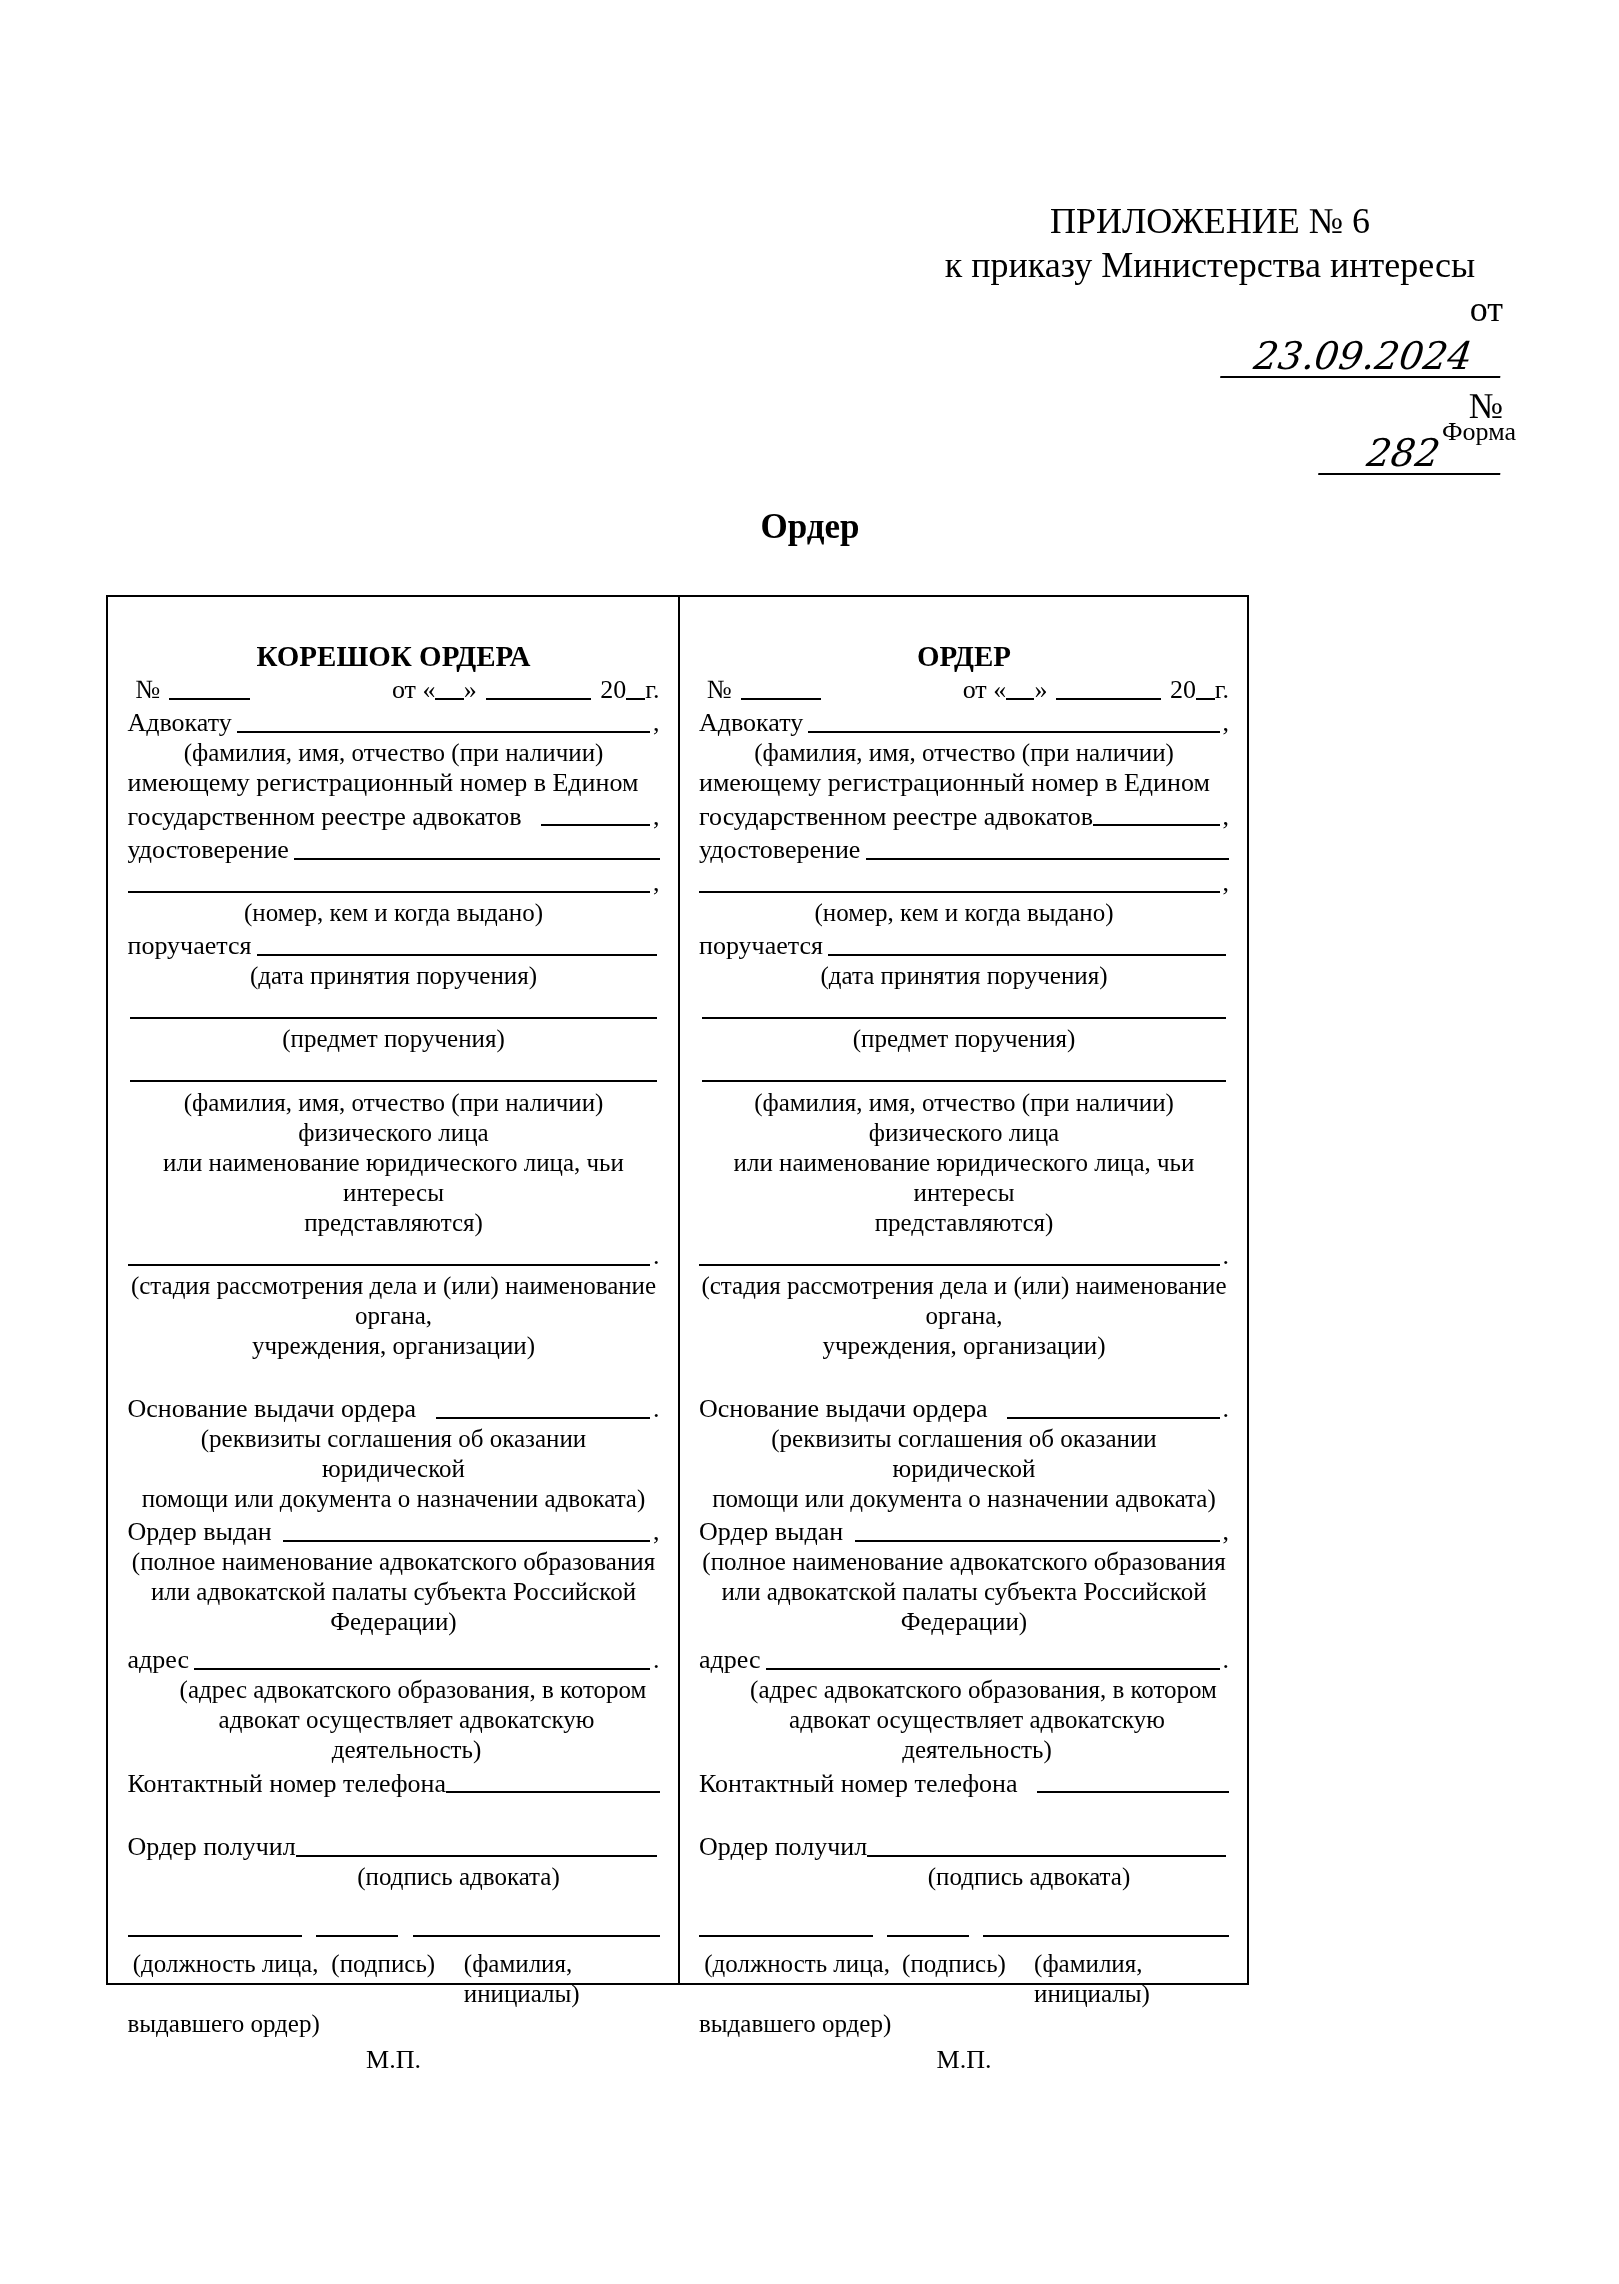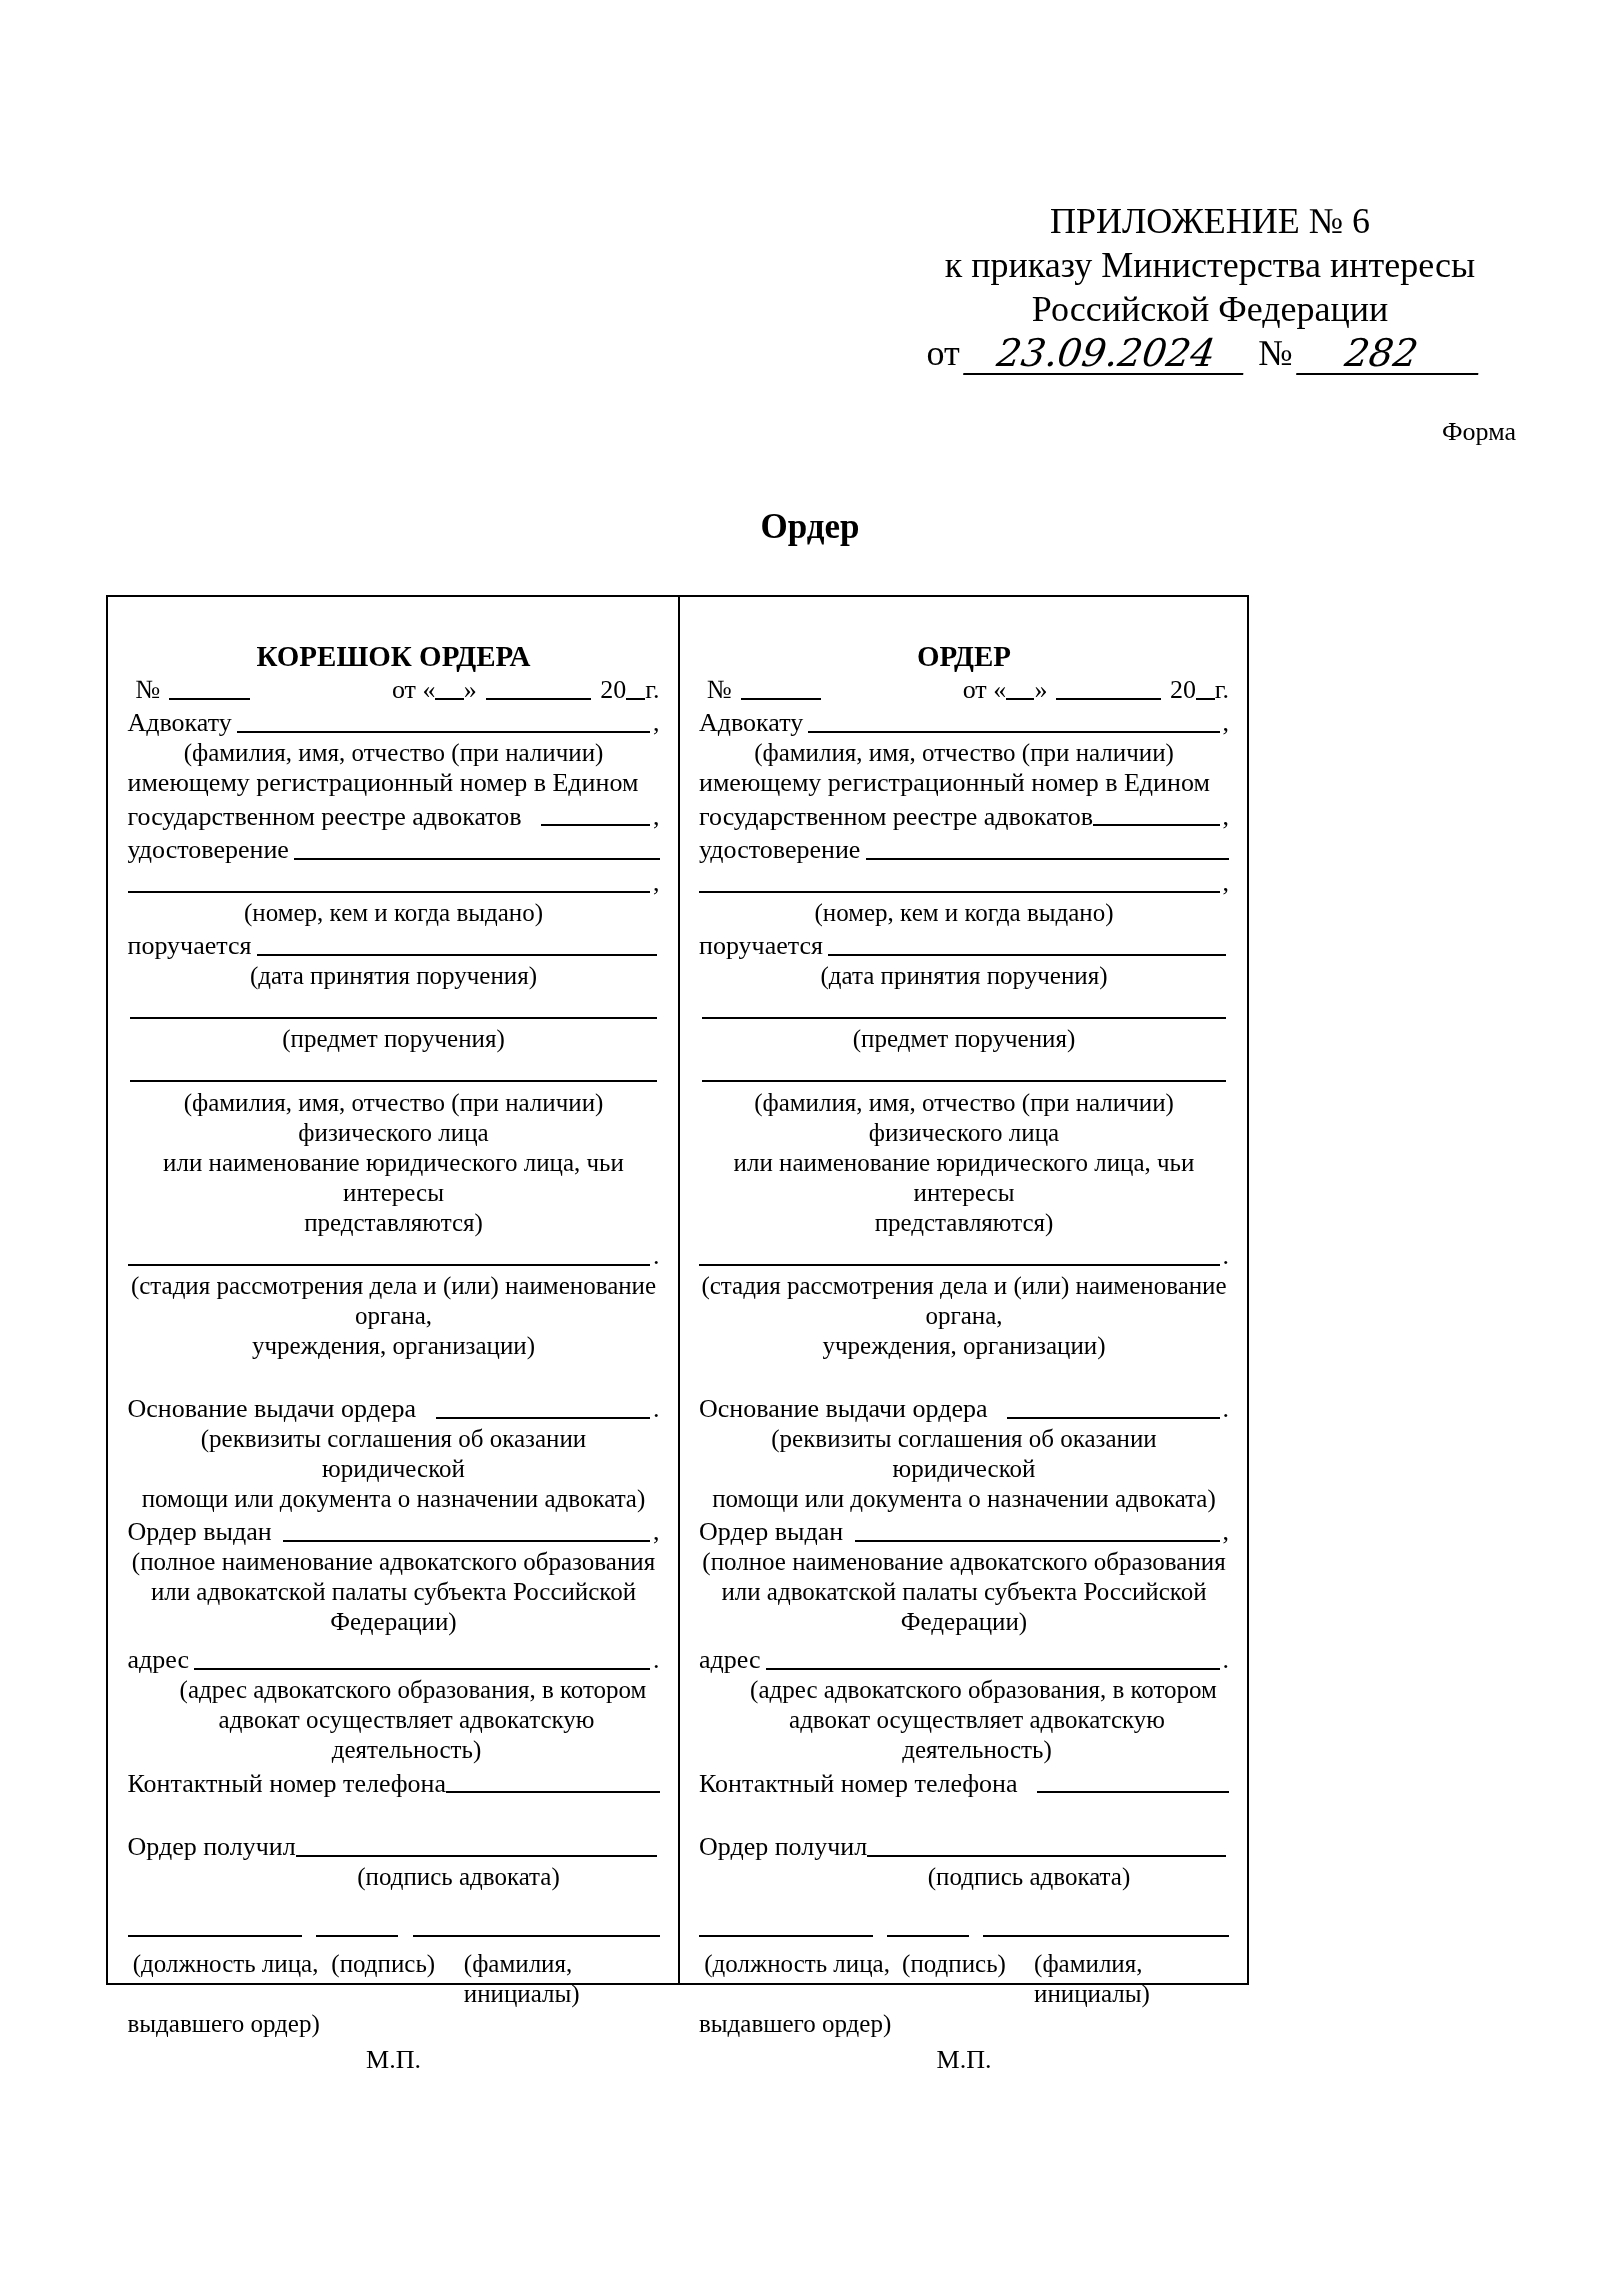--- a/index.html
+++ b/index.html
@@ -1,20 +1,20 @@
 <!DOCTYPE html>
 <html style="font-size:10.4px"><head>
 <meta charset="utf-8">
 <style>
   html, body { margin:0; padding:0; background:#fff; }
   body { width:1620px; height:2284px; position:relative; overflow:hidden;
          font-family:"Liberation Serif", serif; color:#000; }
   .hdr { position:absolute; right:117px; top:199px; width:586px; text-align:center; font-size:36px; line-height:44px; }
   .hdr .line { display:block; }
-  .hdr .numline { display:flex; justify-content:center; align-items:flex-end; gap:6px; margin-left:-13px; }
+  .hdr .numline { display:flex; justify-content:center; align-items:flex-end; gap:6px; margin-left:-13px;flex-direction:column; }
   .hw { display:inline-block; border-bottom:2px solid #000; font-family:"DejaVu Serif", serif; font-style:italic; font-size:38px; line-height:39px; padding:0 6.5px; transform:skewX(-8deg); }
   .hw.date { width:267px; }
   .hw.num { width:182px; text-align:left; padding-left:46px; box-sizing:border-box; }
   .forma { position:absolute; right:104px; top:417px; font-size:26px; }
   .title { position:absolute; left:0; right:0; top:507px; text-align:center; font-size:35px; font-weight:bold; }
   .box { position:absolute; left:106px; top:595px; width:1143px; height:1390px; border:2.6px solid #000; box-sizing:border-box; display:flex; }
   .col { width:50%; box-sizing:border-box; padding:33px 18px 0 19.5px; font-size:26px; line-height:30px; position:relative; }
   .col + .col { border-left:2.6px solid #000; }
   .col-title { text-align:center; font-weight:bold; font-size:29px; line-height:34px; margin-top:9px; }
   .row { display:flex; align-items:flex-end; white-space:nowrap; }
@@ -26,21 +26,20 @@
   .sig div { border-bottom:2px solid #000; height:13px; }
   .sigcap { display:flex; font-size:25px; line-height:30px; margin-top:12px; }
   .mp { text-align:center; font-size:26px; margin-top:6.5px; }
 </style>
 </head>
 <body>
 
 <div class="hdr">
   <span class="line">ПРИЛОЖЕНИЕ № 6</span>
   <span class="line">к приказу Министерства интересы</span>
-  <span class="line">Российской Федерации</span>
   <span class="line numline">
     <span>от</span>
     <span class="hw date">23.09.2024</span>
     <span style="margin-left:6.5px">№</span>
     <span class="hw num">282</span>
   </span>
 </div>
 <div class="forma">Форма</div>
 <div class="title">Ордер</div>
 

